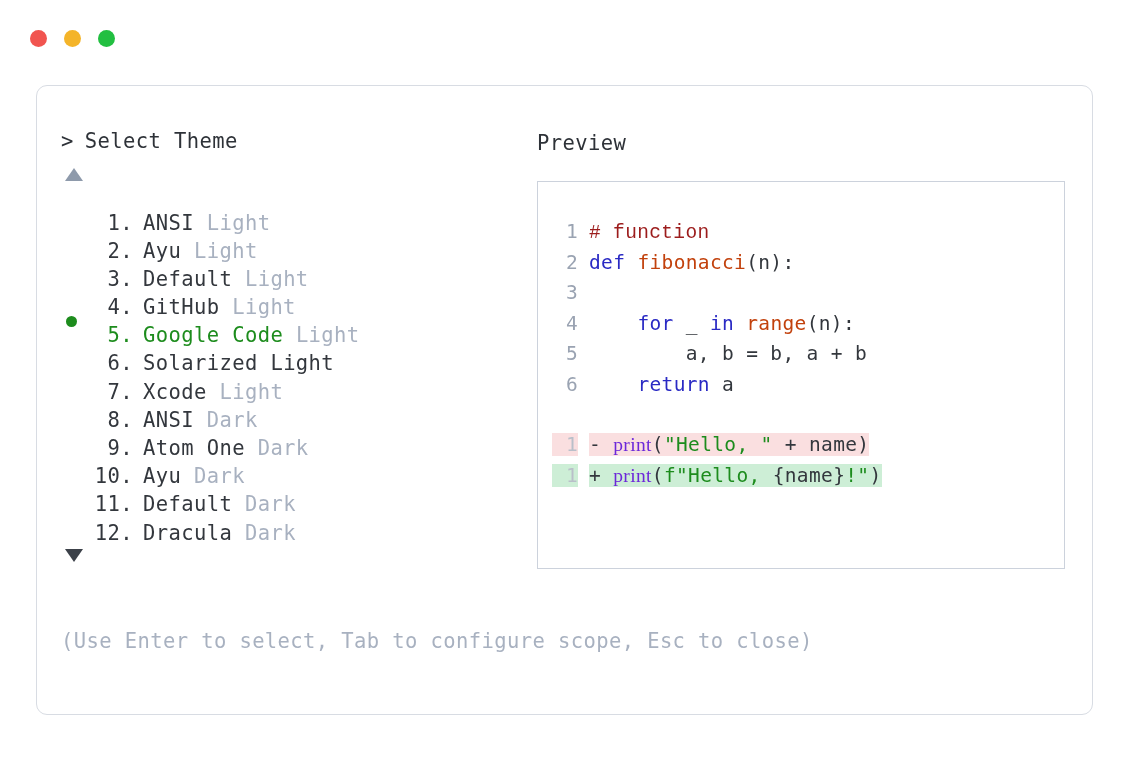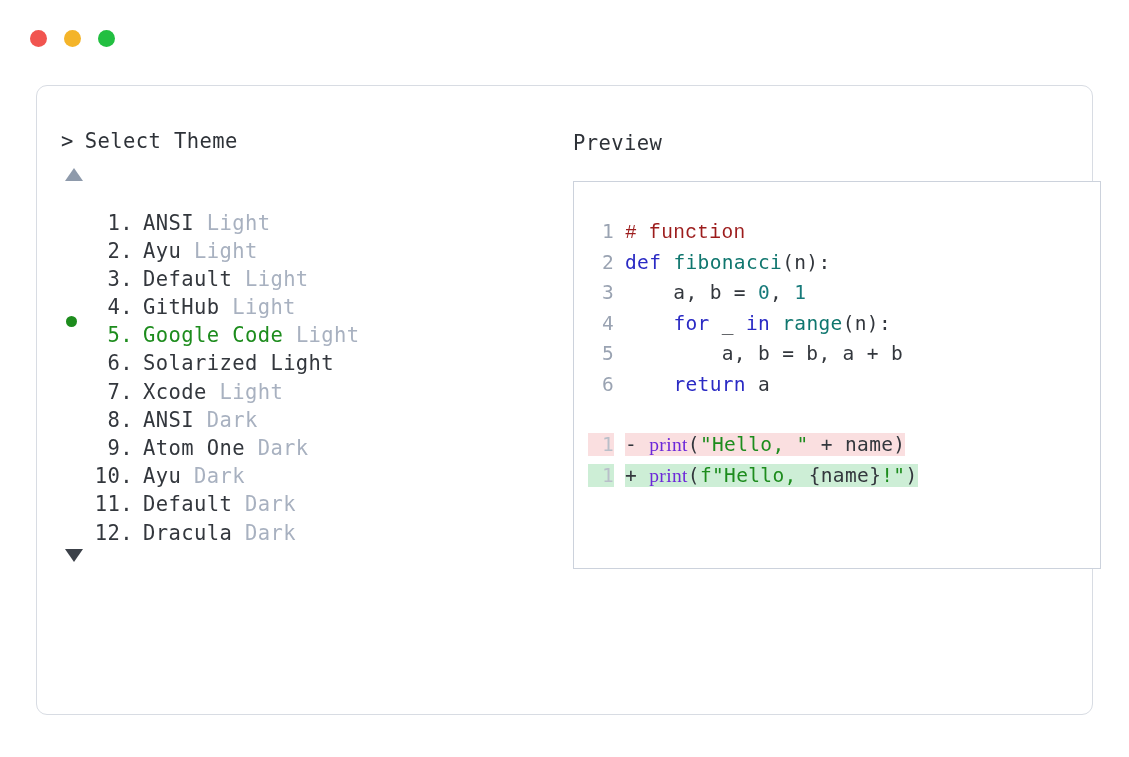--- a/index.html
+++ b/index.html
@@ -130,21 +130,20 @@
     letter-spacing: 0.4px;
     color: #a8b1c0;
     white-space: pre;
   }
 
   
   .right-col {
     position: absolute;
     left: 500px; top: 45px;
     width: 535px;
-    margin-left: 36px;
   }
   .preview-label {
     font-size: 20.5px;
     letter-spacing: 0.4px;
     color: #2e3238;
   }
   .preview-box {
     margin-top: 26px;
     width: 528px;
     height: 388px;
@@ -168,21 +167,21 @@
     flex: 0 0 26px;
     text-align: right;
     color: #9aa3b2;
     margin-right: 11px;
   }
   .code-txt { color: #33373d; }
 
   
   .tok-comment { color: #9c1c1c; font-family: Liberation Mono, monospace; }
   .tok-kw      { color: #2a2ac4; }
-  .tok-fn      { color: #0f766e; }
+  .tok-fn      { color: #c2410c; }
   .tok-num     { color: #177a7a; }
   .tok-plain   { color: #33373d; }
   .tok-str     { color: #1d8c1d; }
   .tok-punct   { color: #6d28d9; font-family: Liberation Serif, serif; }
 
   .code-gap { height: 30px; }
 
   
   .diff-row { display: flex; align-items: baseline; height: 30.5px; font-size: 19.5px; letter-spacing: 0.35px; white-space: pre; }
   .diff-gutter {
@@ -230,28 +229,29 @@
             <li class="theme-item"><span class="bullet-cell"></span><span class="idx-cell">8.</span><span class="name-cell">ANSI</span><span class="variant-cell">Dark</span></li>
             <li class="theme-item"><span class="bullet-cell"></span><span class="idx-cell">9.</span><span class="name-cell">Atom One</span><span class="variant-cell">Dark</span></li>
             <li class="theme-item"><span class="bullet-cell"></span><span class="idx-cell">10.</span><span class="name-cell">Ayu</span><span class="variant-cell">Dark</span></li>
             <li class="theme-item"><span class="bullet-cell"></span><span class="idx-cell">11.</span><span class="name-cell">Default</span><span class="variant-cell">Dark</span></li>
             <li class="theme-item"><span class="bullet-cell"></span><span class="idx-cell">12.</span><span class="name-cell">Dracula</span><span class="variant-cell">Dark</span></li>
           </ul>
 
         <div class="scroll-down"></div>
       </div>
 
+      <div class="hint">(Use Enter to select, Tab to configure scope, Esc to close)</div>
 
       <div class="right-col">
         <div class="preview-label">Preview</div>
         <div class="preview-box">
           <div class="code-area" id="code-area">
               <div class="code-line"><span class="gutter">1</span><span class="code-txt"><span class="tok-comment"># function</span></span></div>
               <div class="code-line"><span class="gutter">2</span><span class="code-txt"><span class="tok-kw">def </span><span class="tok-fn">fibonacci</span><span class="tok-plain">(n):</span></span></div>
-              <div class="code-line"><span class="gutter">3</span><span class="code-txt"><span class="tok-plain">    a, b = </span><span class="tok-num">0</span><span class="tok-plain">, </span><span class="tok-num">1</span></span></div>
+              <div class="code-line"><span class="gutter">3</span></div>
               <div class="code-line"><span class="gutter">4</span><span class="code-txt"><span class="tok-plain">    </span><span class="tok-kw">for</span><span class="tok-plain"> _ </span><span class="tok-kw">in</span><span class="tok-plain"> </span><span class="tok-fn">range</span><span class="tok-plain">(n):</span></span></div>
               <div class="code-line"><span class="gutter">5</span><span class="code-txt"><span class="tok-plain">        a, b = b, a + b</span></span></div>
               <div class="code-line"><span class="gutter">6</span><span class="code-txt"><span class="tok-plain">    </span><span class="tok-kw">return</span><span class="tok-plain"> a</span></span></div>
             </div>
           <div class="code-gap"></div>
           <div class="code-area" id="diff-area">
               <div class="diff-row diff-del"><span class="diff-gutter">1</span><span class="diff-body"><span class="diff-sign">- </span><span class="tok-punct">print</span><span class="tok-plain">(</span><span class="tok-str">"Hello, "</span><span class="tok-plain"> + name)</span></span></div>
               <div class="diff-row diff-add"><span class="diff-gutter">1</span><span class="diff-body"><span class="diff-sign">+ </span><span class="tok-punct">print</span><span class="tok-plain">(</span><span class="tok-str">f"Hello, </span><span class="tok-plain">{name}</span><span class="tok-str">!"</span><span class="tok-plain">)</span></span></div>
             </div>
         </div>

